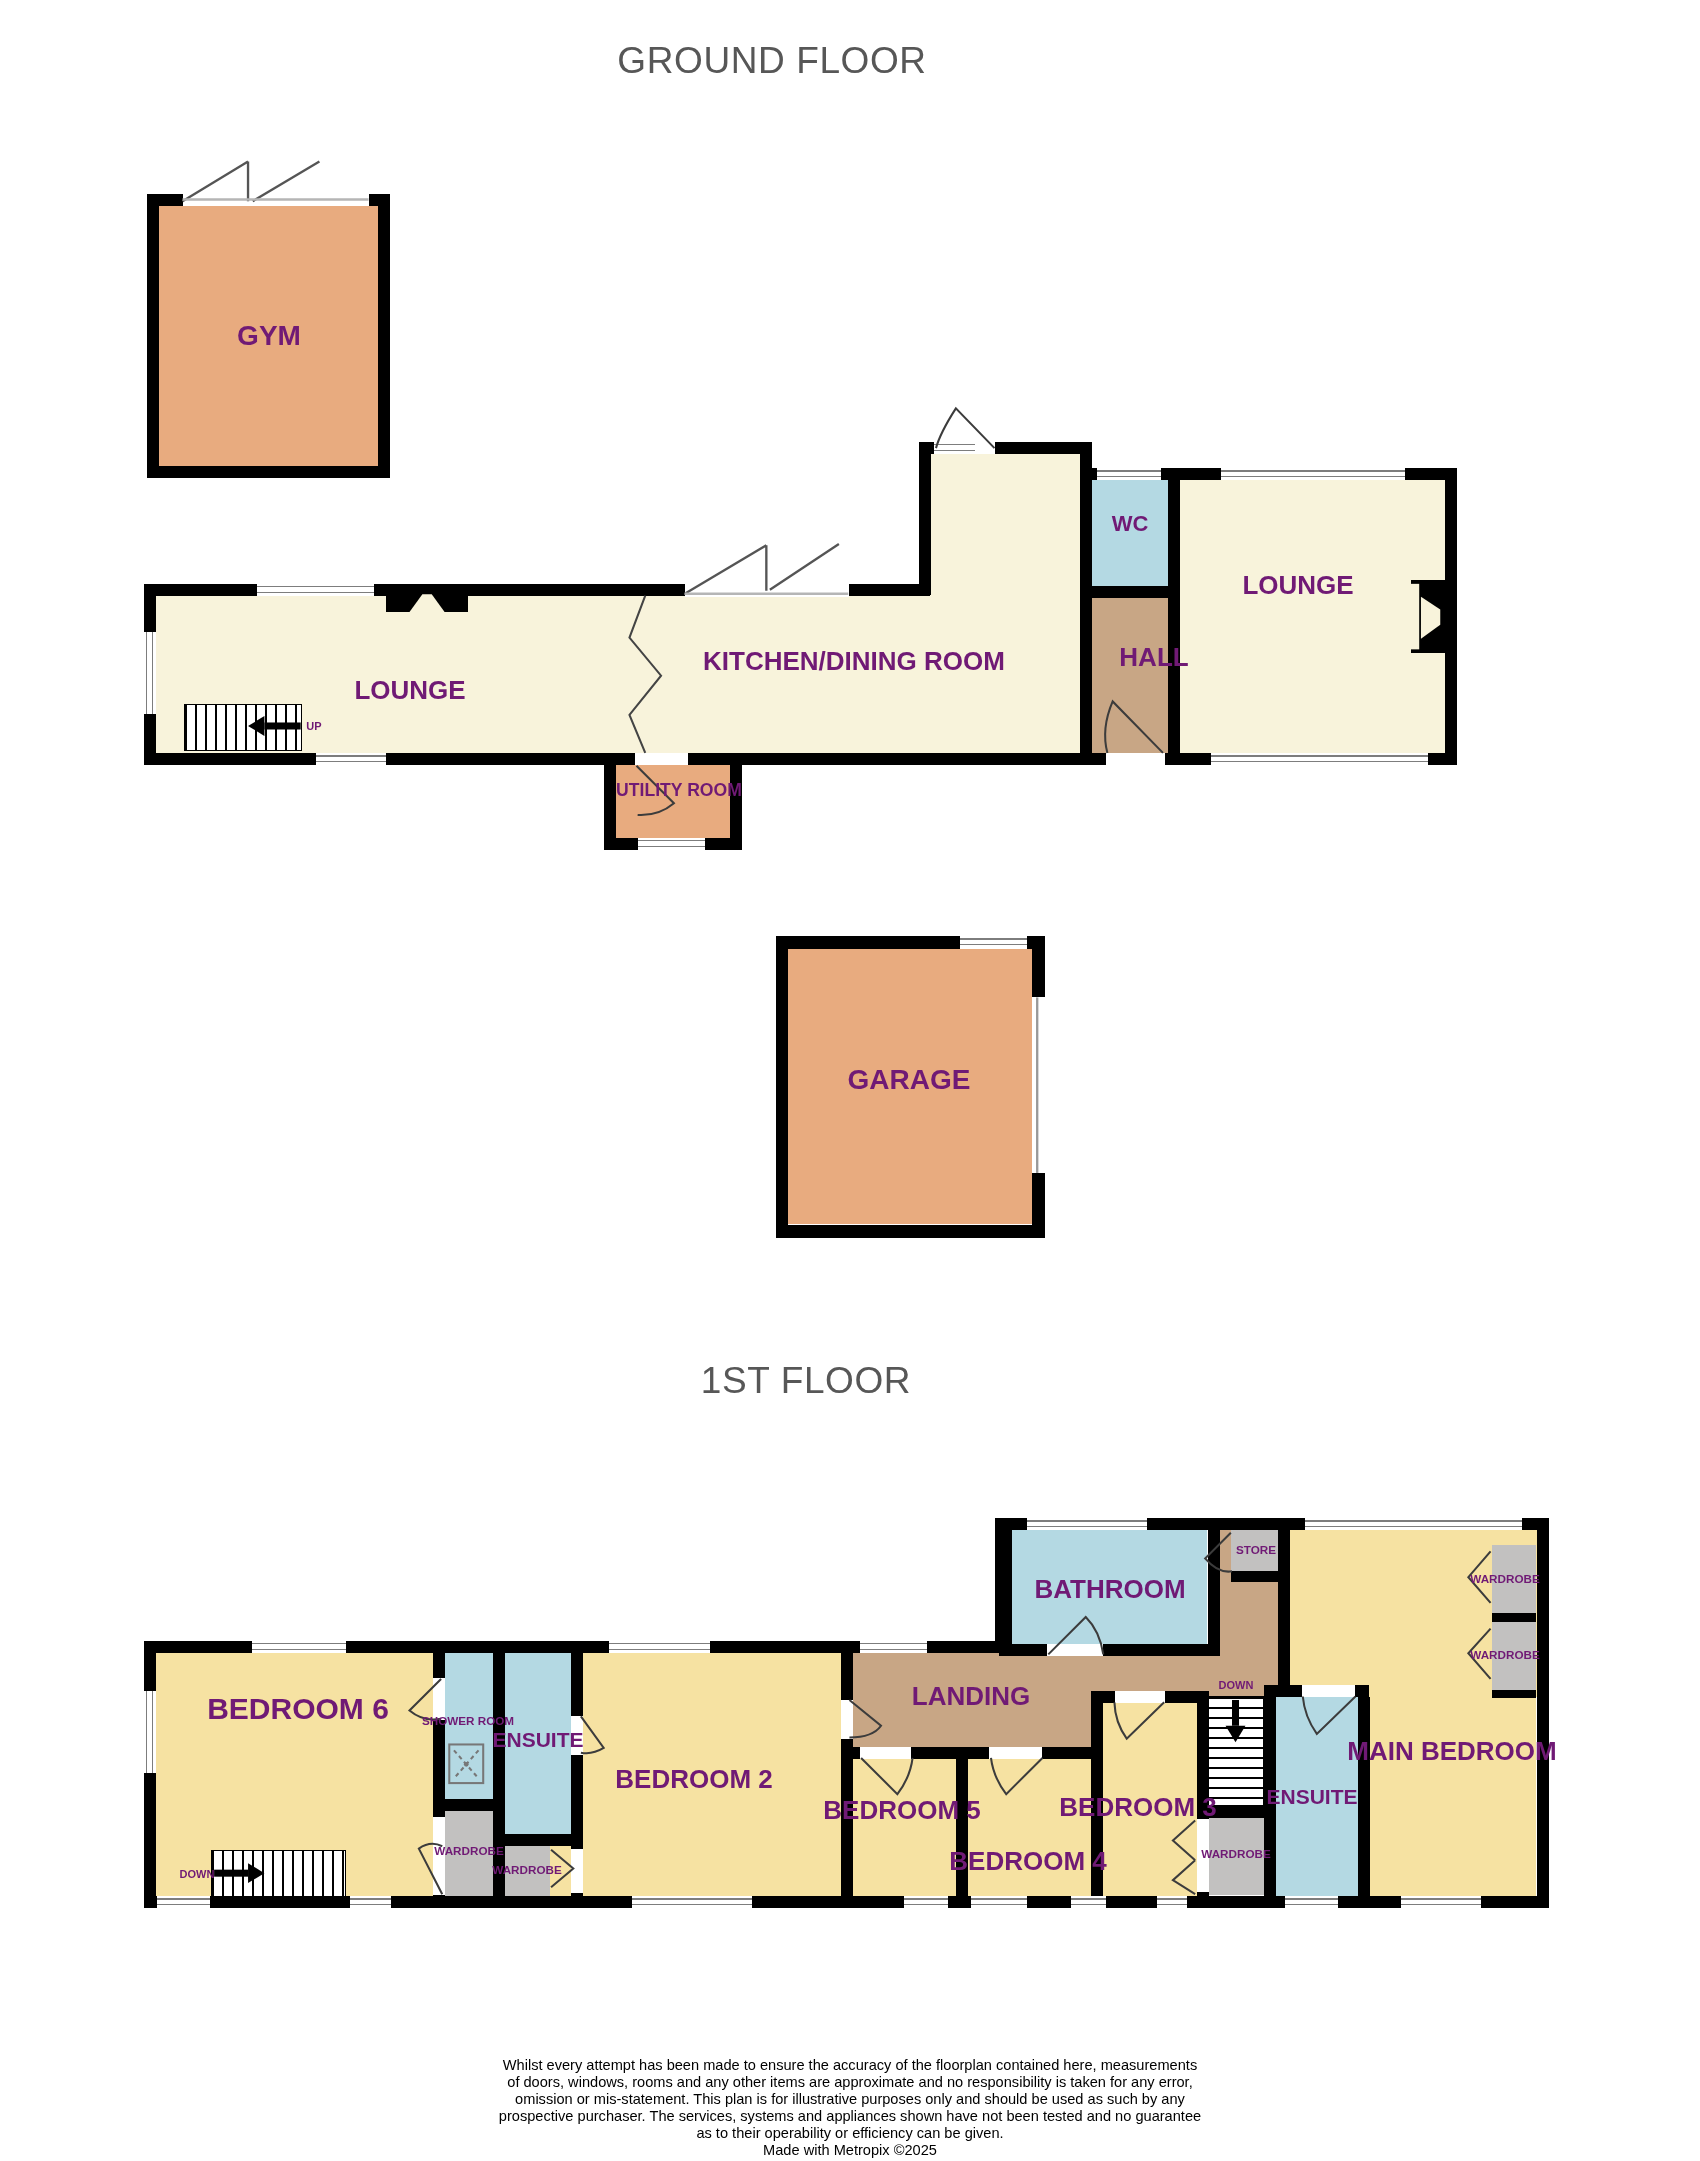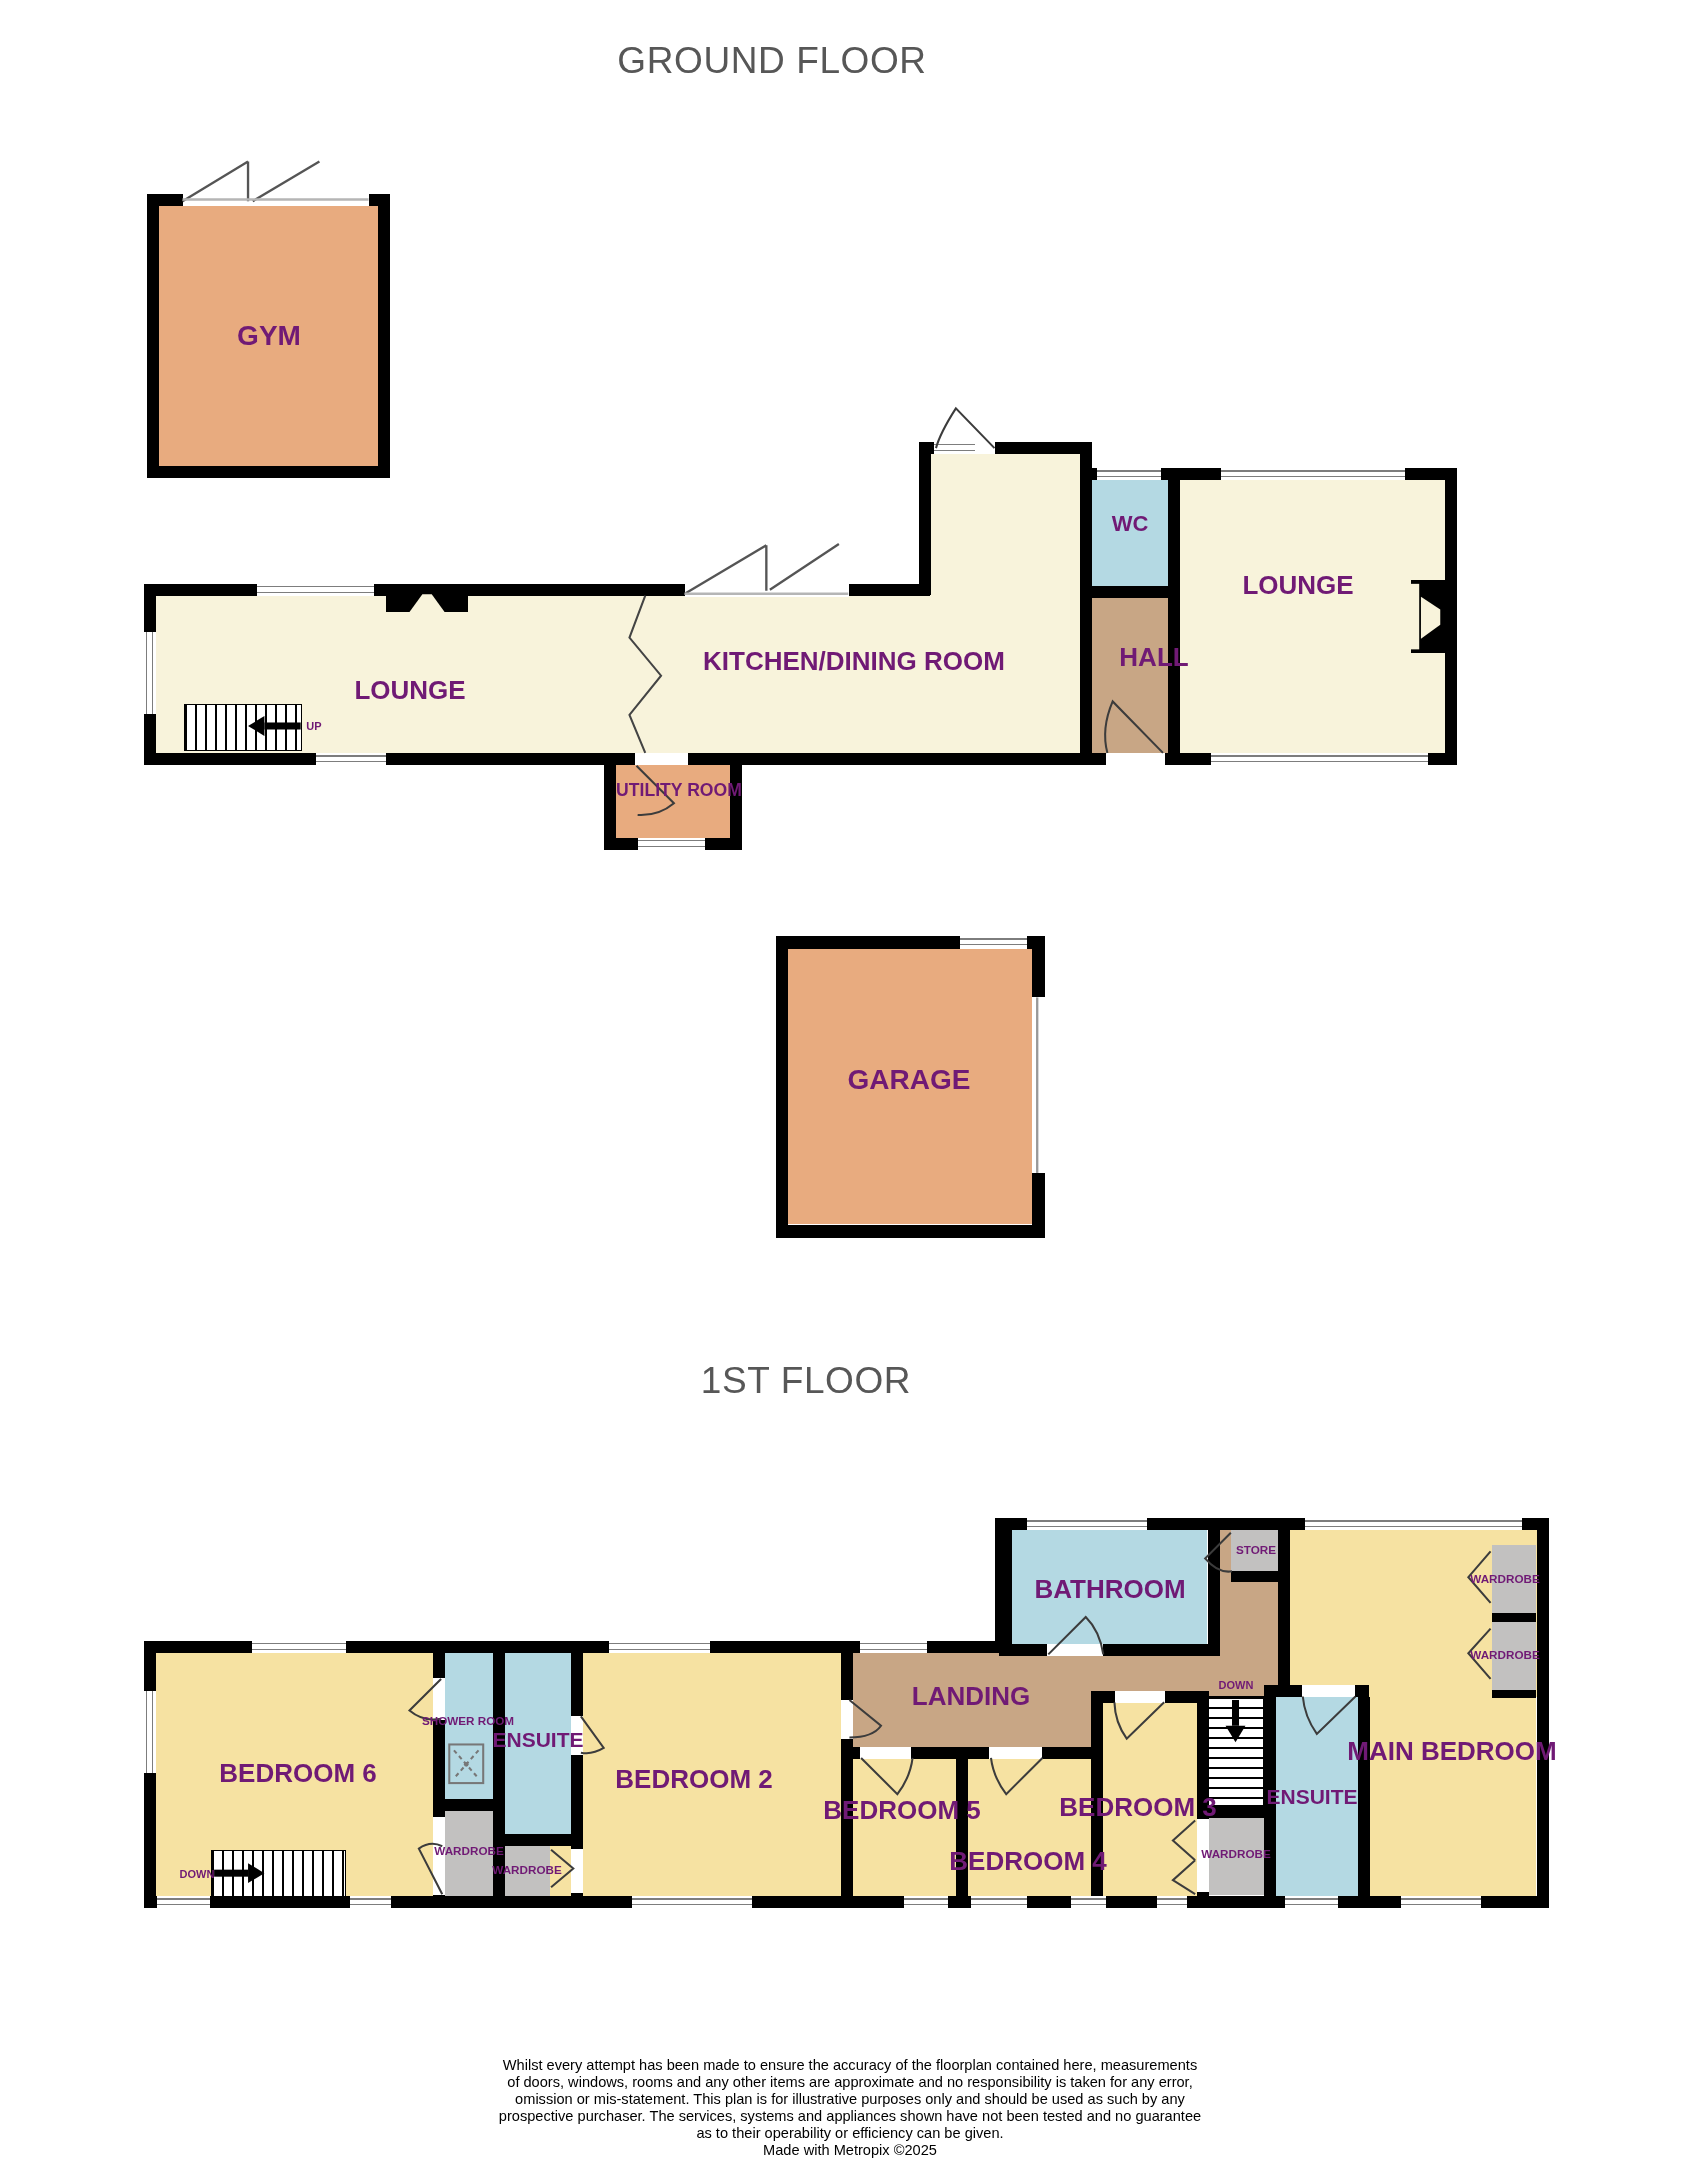--- a/index.html
+++ b/index.html
@@ -242,21 +242,21 @@
 
   <div class="rlabel" style="left:269px;top:336px;font-size:28px;">GYM</div>
   <div class="rlabel" style="left:410px;top:690px;font-size:26px;">LOUNGE</div>
   <div class="rlabel" style="left:854px;top:661px;font-size:26px;">KITCHEN/DINING ROOM</div>
   <div class="rlabel" style="left:679px;top:791px;font-size:17.6px;">UTILITY ROOM</div>
   <div class="rlabel" style="left:1130px;top:657px;font-size:26px;margin-left:24px;">HALL</div>
   <div class="rlabel" style="left:1130px;top:524px;font-size:22px;">WC</div>
   <div class="rlabel" style="left:1298px;top:585px;font-size:26px;">LOUNGE</div>
   <div class="rlabel" style="left:909px;top:1080px;font-size:28px;">GARAGE</div>
 
-  <div class="rlabel" style="left:298px;top:1773px;font-size:26px;">BEDROOM 6</div>
+  <div class="rlabel" style="left:298px;top:1709px;font-size:30px;">BEDROOM 6</div>
   <div class="rlabel small" style="left:468px;top:1721px;">SHOWER ROOM</div>
   <div class="rlabel" style="left:538px;top:1739px;font-size:21px;">ENSUITE</div>
   <div class="rlabel small" style="left:469px;top:1851px;">WARDROBE</div>
   <div class="rlabel small" style="left:527px;top:1870px;">WARDROBE</div>
   <div class="rlabel" style="left:694px;top:1779px;font-size:26px;">BEDROOM 2</div>
   <div class="rlabel" style="left:971px;top:1696px;font-size:26px;">LANDING</div>
   <div class="rlabel" style="left:1110px;top:1589px;font-size:26px;">BATHROOM</div>
   <div class="rlabel small" style="left:1256px;top:1550px;">STORE</div>
   <div class="rlabel" style="left:902px;top:1810px;font-size:26px;">BEDROOM 5</div>
   <div class="rlabel" style="left:1028px;top:1861px;font-size:26px;">BEDROOM 4</div>

